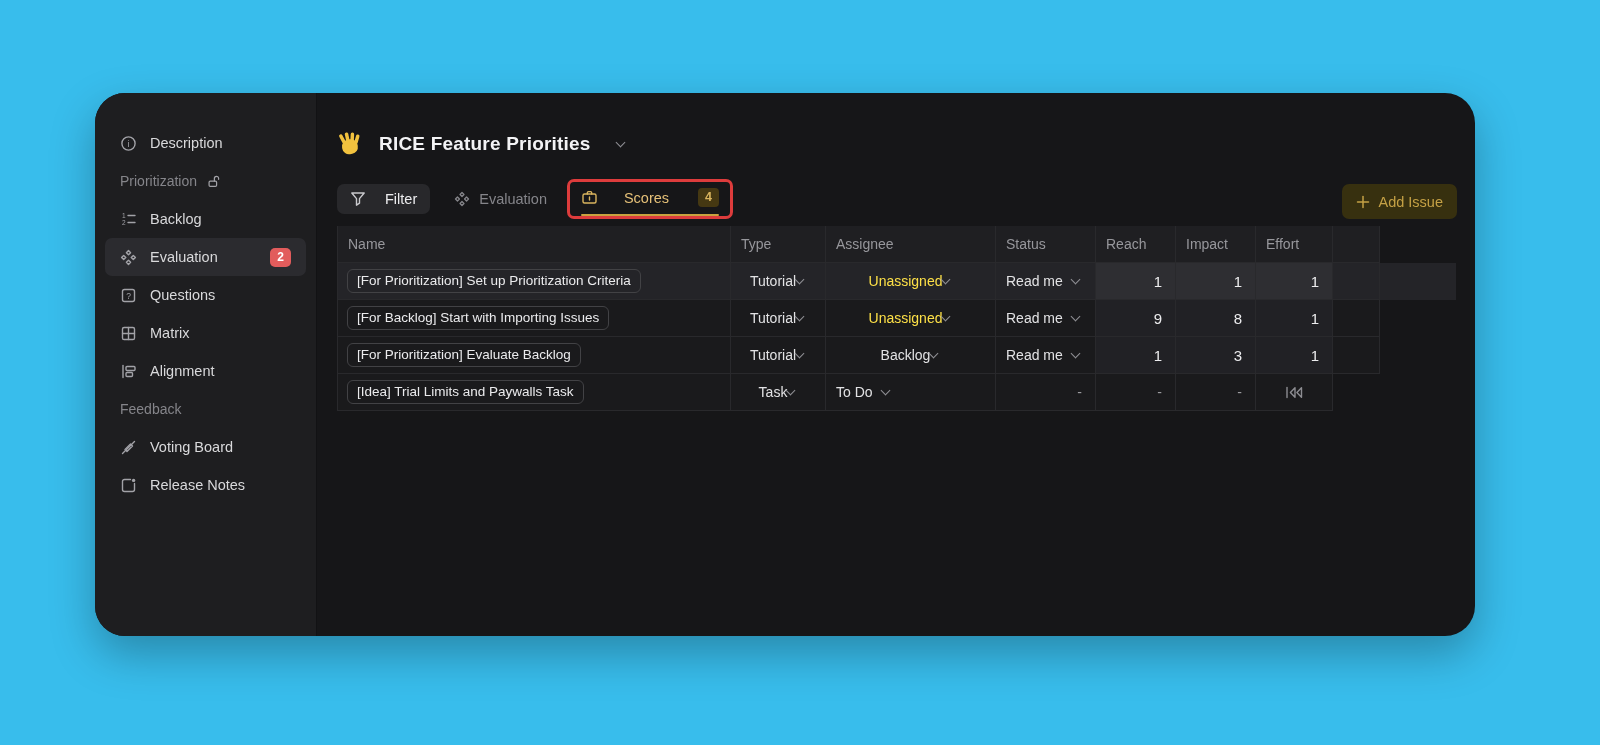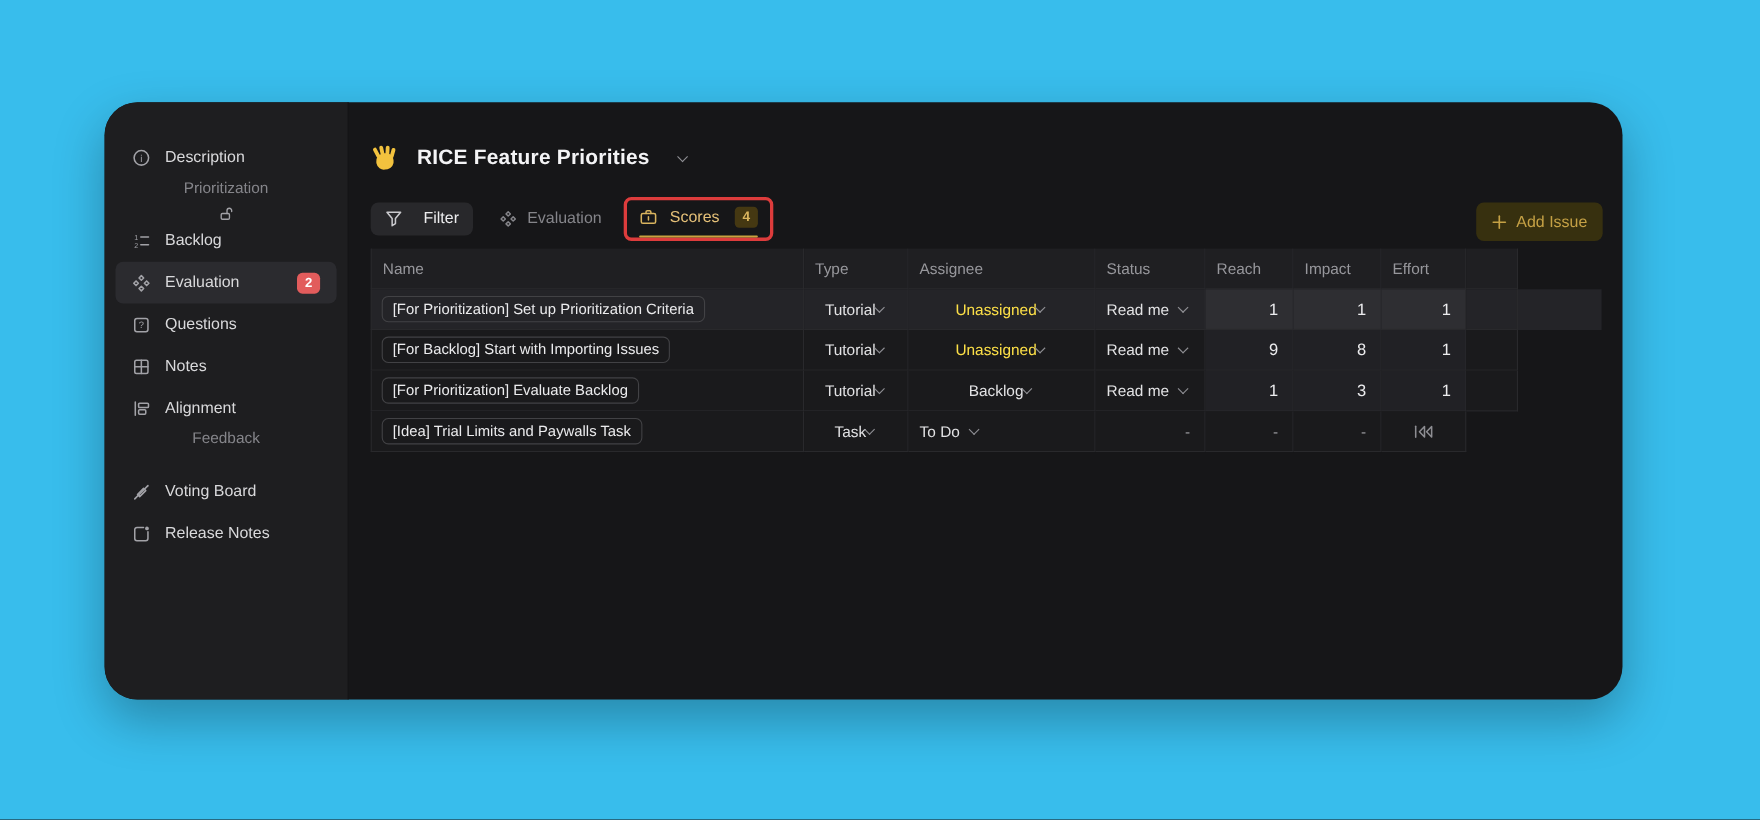--- a/index.html
+++ b/index.html
@@ -23,21 +23,21 @@
   }
   .side-item {
     height:38px; margin:0 10px; padding:0 15px; border-radius:7px;
     display:flex; align-items:center; gap:13px;
     color:#d9d9db; font-size:14.5px; cursor:pointer;
   }
   .side-item.selected { background:#2b2b2f; }
   .side-section {
     height:38px; padding:0 25px;
     display:flex; align-items:center; gap:9px;
-    color:#85858a; font-size:14px;flex-direction:column;
+    color:#85858a; font-size:14px;
   }
   .badge-red {
     margin-left:auto; background:#e25c5c; color:#fff;
     font-size:12px; font-weight:700; border-radius:5px; padding:2px 7px 3px;
   }
   .sicon { width:17px; height:17px; flex-shrink:0; display:block; }
   .sicon path,.sicon rect,.sicon circle,.sicon line,.sicon polyline
     { fill:none; stroke:#a2a2a7; stroke-width:1.4; stroke-linecap:round; stroke-linejoin:round; }
   .sicon text { fill:#a2a2a7; stroke:none; font-family:"Liberation Sans",sans-serif; }
   .sicon .fill { fill:#a2a2a7; stroke:none; }
@@ -63,21 +63,21 @@
     { fill:none; stroke:#c9c9cd; stroke-width:1.4; stroke-linecap:round; stroke-linejoin:round; }
   .tab-eval {
     margin-left:24px; display:flex; align-items:center; gap:9px;
     color:#85858a; font-size:14.5px; cursor:pointer;
   }
   .tab-eval .sicon path { stroke:#85858a; }
   .scores-annotation {
     margin-left:20px; border:3px solid #dd3c3c; border-radius:7px;
     padding:6px 11px 0;
   }
-  .tab-scores { display:flex; align-items:center; gap:11px; color:#e5c078; font-size:14.5px; cursor:pointer; }
+  .tab-scores { display:flex; align-items:center; gap:26px; color:#e5c078; font-size:14.5px; cursor:pointer; }
   .gicon { width:17px; height:17px; display:block; }
   .gicon path,.gicon rect,.gicon line
     { fill:none; stroke:#d9b45e; stroke-width:1.4; stroke-linecap:round; stroke-linejoin:round; }
   .badge-gold {
     background:#453812; color:#d9b45e; border-radius:4px;
     font-size:12.5px; font-weight:700; padding:2px 7px 3px; margin-left:3px;
   }
   .gold-underline { height:2px; background:#c9a23f; margin-top:7px; border-radius:1px; }
   .add-issue {
     position:absolute; right:18px; top:8px; height:35px;
@@ -171,21 +171,21 @@
       </svg>
       <span>Questions</span>
     </div>
 
     <div class="side-item">
       <svg class="sicon" viewBox="0 0 17 17">
         <rect x="2.5" y="2.5" width="12" height="12" rx="1.6"></rect>
         <line x1="8.5" y1="2.5" x2="8.5" y2="14.5"></line>
         <line x1="2.5" y1="8.5" x2="14.5" y2="8.5"></line>
       </svg>
-      <span>Notes</span>
+      <span>Matrix</span>
     </div>
 
     <div class="side-item">
       <svg class="sicon" viewBox="0 0 17 17">
         <line x1="3" y1="2.5" x2="3" y2="14.5"></line>
         <rect x="6" y="3.5" width="9" height="4" rx="1"></rect>
         <rect x="6" y="9.5" width="6.5" height="4" rx="1"></rect>
       </svg>
       <span>Alignment</span>
     </div>

